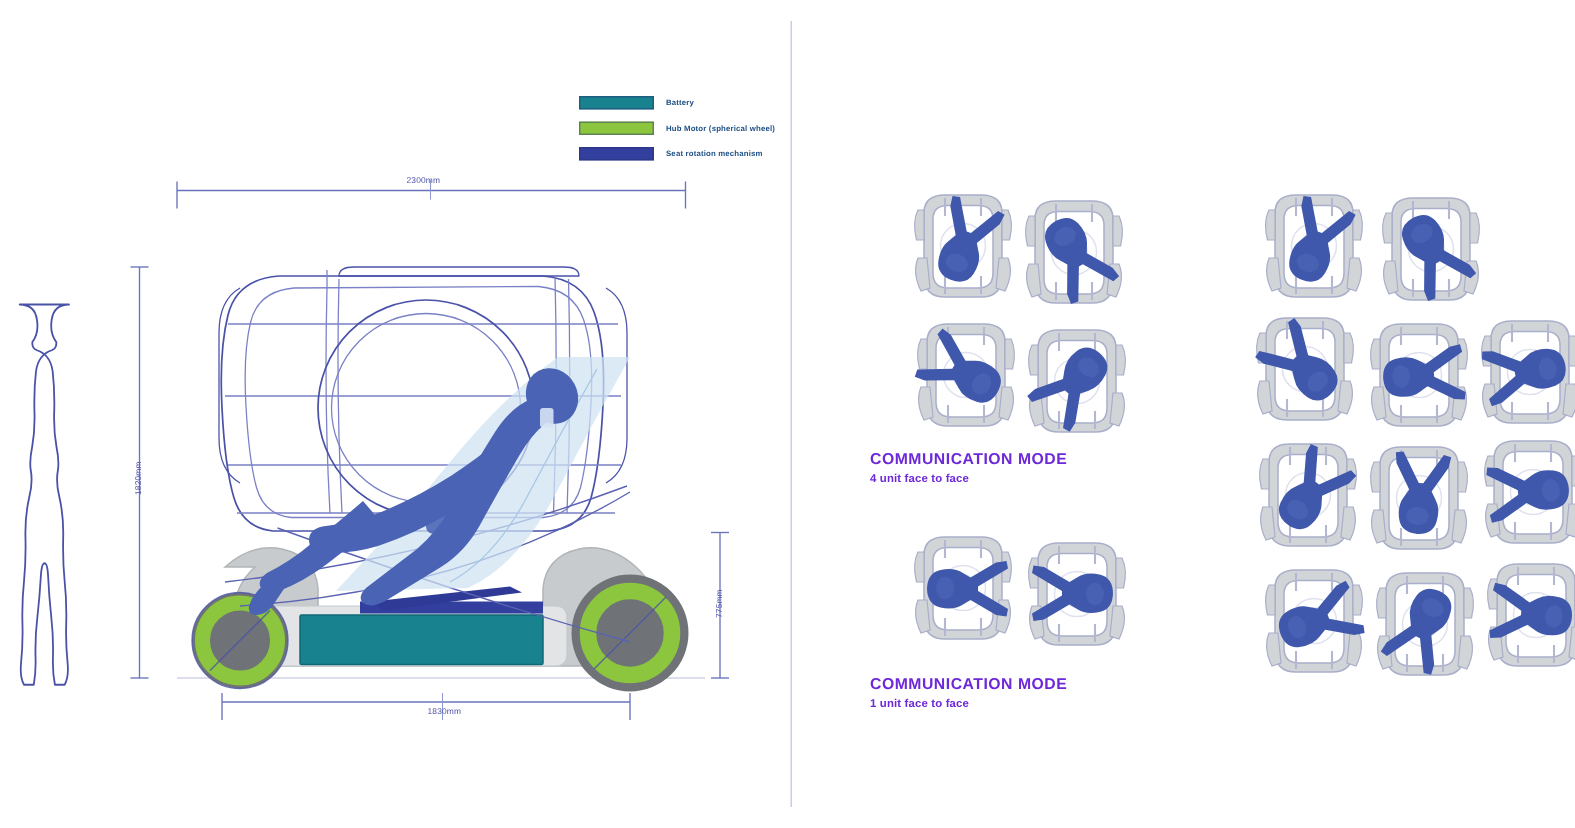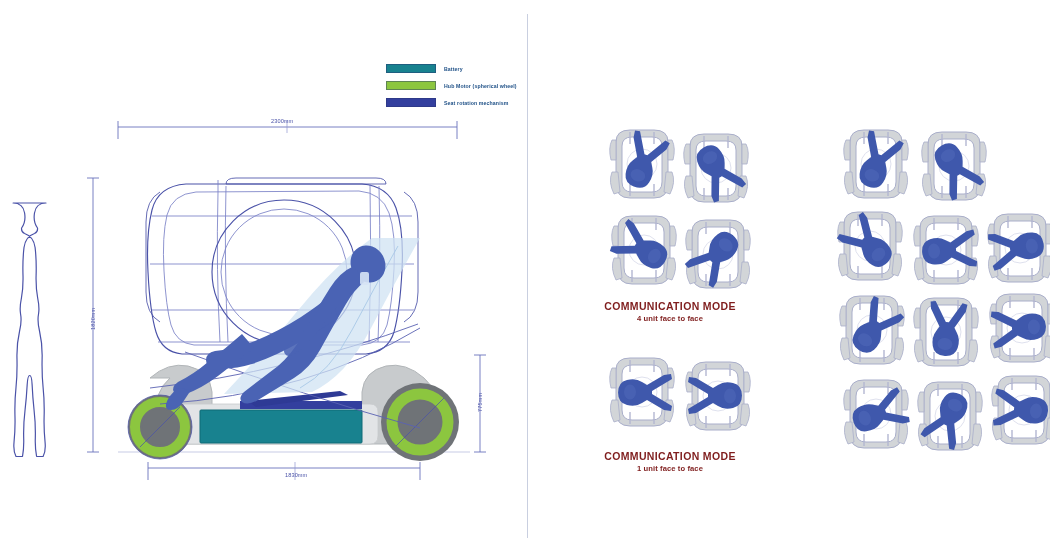--- a/index.html
+++ b/index.html
@@ -63,22 +63,22 @@
     letter-spacing: .1px;
     white-space: nowrap;
   }
   .dim-text.vert {
     transform-origin: 0 0;
     transform: rotate(-90deg);
   }
   
   .mode-caption {
     position: absolute;
-    text-align: center;
-    color: #7f1d1d;
+    text-align: left;
+    color: #6d28d9;
   }
   .mode-title {
     font-size: 10.5px;
     font-weight: bold;
     letter-spacing: .35px;
     line-height: 13px;
     white-space: nowrap;
   }
   .mode-sub {
     font-size: 7.6px;

